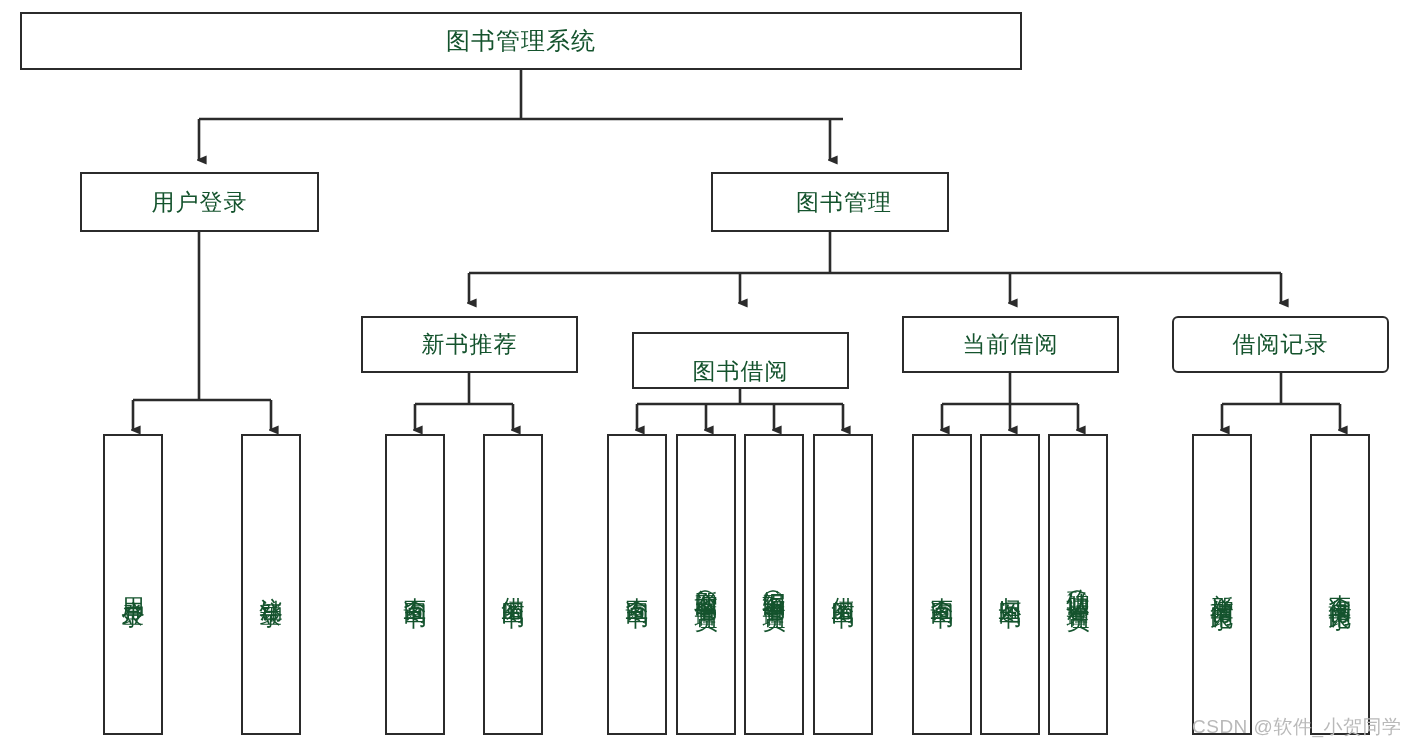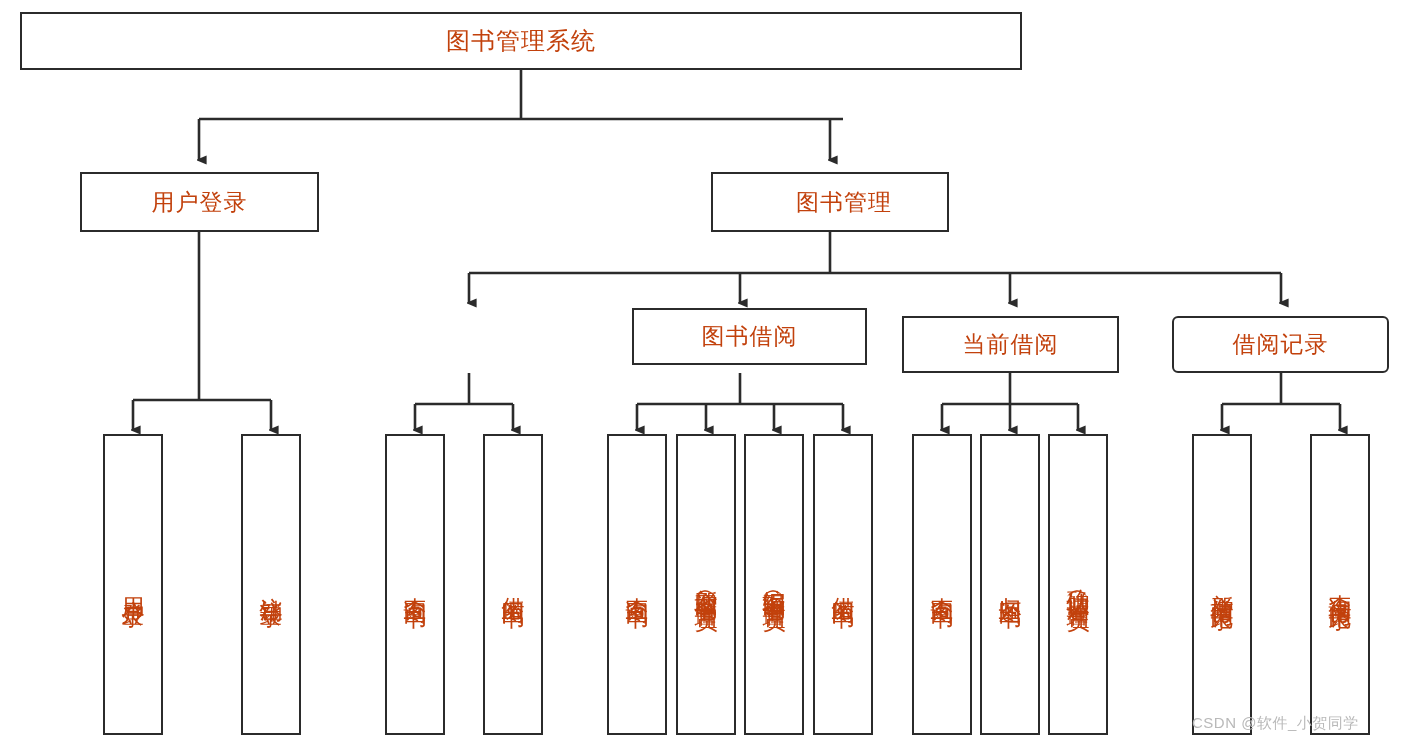--- a/index.html
+++ b/index.html
@@ -26,21 +26,21 @@
     pointer-events: none;
   }
   .node {
     position: absolute;
     box-sizing: border-box;
     background: #ffffff;
     border: 2px solid #2b2b2b;
     display: flex;
     align-items: center;
     justify-content: center;
-    color: #c2410c;
+    color: #14532d;
     z-index: 2;
   }
   .node-h {
     font-size: 23px;
     letter-spacing: 1px;
     white-space: nowrap;
   }
   .node-root {
     font-size: 24px;
     letter-spacing: 1px;
@@ -56,21 +56,21 @@
     padding: 4px 0;
   }
   .node-v .vtext {
     writing-mode: vertical-rl;
     text-orientation: upright;
     display: block;
     max-height: 100%;
   }
   .watermark {
     position: absolute;
-    font-size: 15px;
+    font-size: 19px;
     color: #b9b9b9;
     white-space: nowrap;
     z-index: 5;
     letter-spacing: 0.5px;
   }
 </style>
 </head>
 <body>
 
 <div id="canvas">
@@ -131,22 +131,25 @@
   </div>
 
   <div class="node node-h" style="left:80px; top:172px; width:239px; height:60px;">
     <span>用户登录</span>
   </div>
 
   <div class="node node-h" style="left:711px; top:172px; width:238px; height:60px;padding-left:28px;">
     <span>图书管理</span>
   </div>
 
-
-  <div class="node node-h" style="left:632px; top:308px; width:235px; height:57px;">
+  <div class="node node-h" style="left:361px; top:316px; width:217px; height:57px;">
+    <span>新书推荐</span>
+  </div>
+
+  <div class="node node-h" style="left:632px; top:332px; width:217px; height:57px;align-items:flex-end;">
     <span>图书借阅</span>
   </div>
 
   <div class="node node-h" style="left:902px; top:316px; width:217px; height:57px;">
     <span>当前借阅</span>
   </div>
 
   <div class="node node-h" style="left:1172px; top:316px; width:217px; height:57px;border-radius:6px;">
     <span>借阅记录</span>
   </div>

